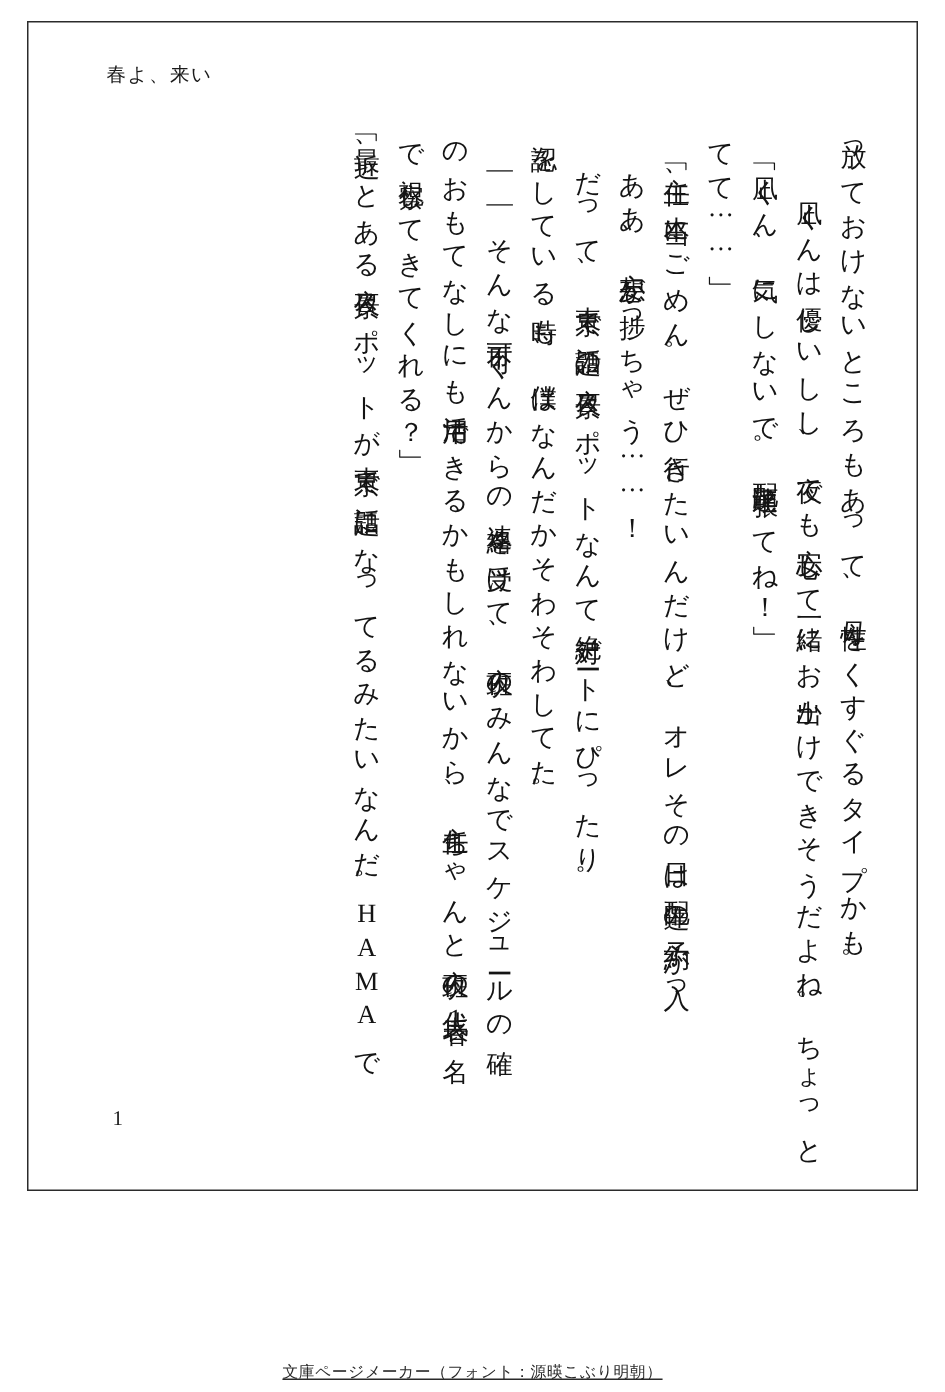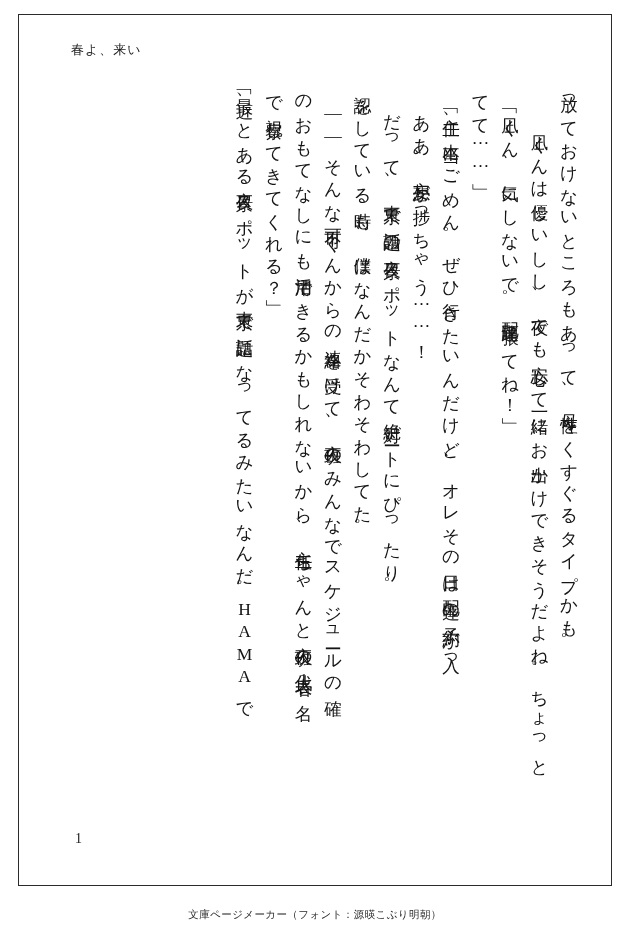--- a/index.html
+++ b/index.html
@@ -13,21 +13,21 @@
     font-family: "Liberation Serif", "DejaVu Serif", serif;
     color: #1a1a1a;
     position: relative;
     overflow: hidden;
   }
   .page {
     position: absolute;
     left: 18px;
     top: 14px;
     width: 594px;
-    height: 872px;
+    height: 780px;
     border: 1px solid #2b2b2b;
     background: #fff;
     box-sizing: border-box;
   }
   .page-inner {
     position: absolute;
     left: 0; top: 0; right: 0; bottom: 0;
   }
   .header-title {
     position: absolute;
@@ -70,20 +70,21 @@
   .vline.indent2 { padding-top: 38px; }
   .footer {
     position: absolute;
     left: 0;
     right: 0;
     bottom: 6px;
     text-align: center;
     font-size: 10.5px;
     color: #2a2a2a;
     letter-spacing: 0.4px;
+    text-decoration: underline;
   }
 </style>
 </head>
 <body>
 
 <div class="page">
   <div class="page-inner">
 
     <div class="header-title">春よ、来い</div>
 

